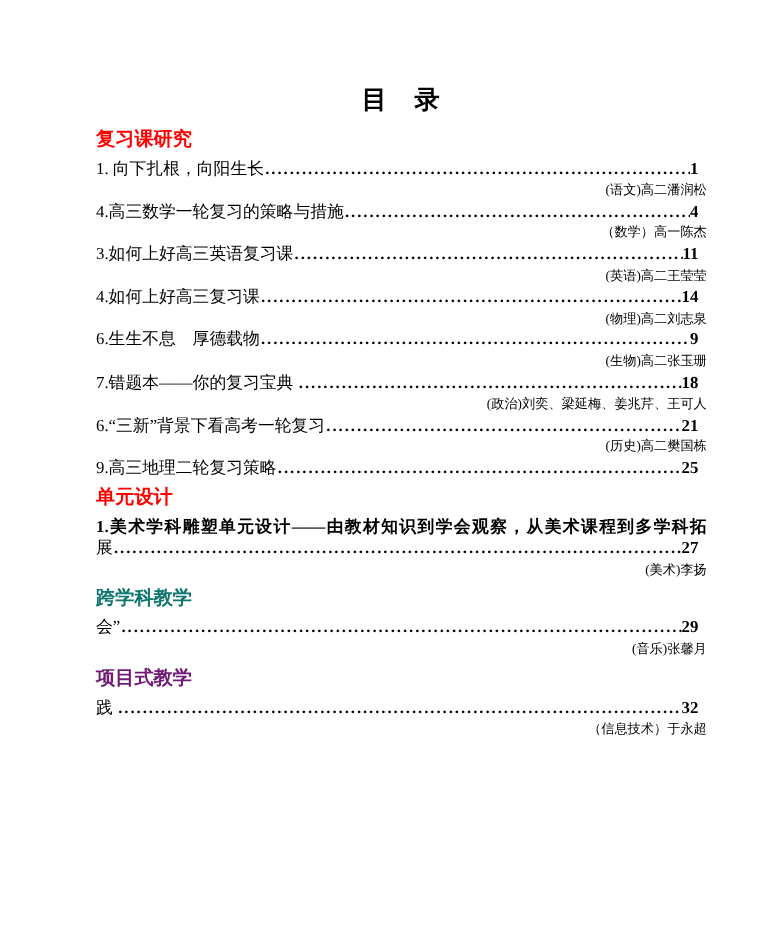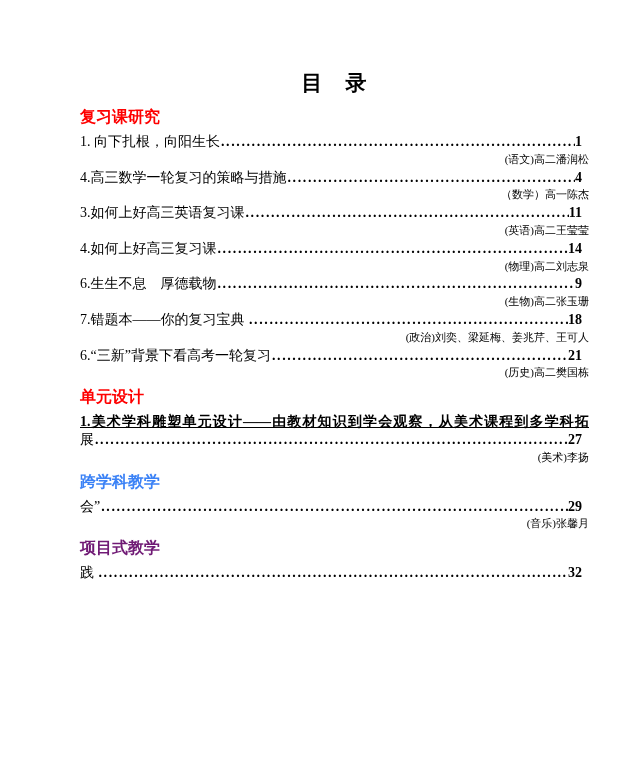--- a/index.html
+++ b/index.html
@@ -39,21 +39,20 @@
   }
   .entry {
     font-size: 14px;
     line-height: 17.8px;
   }
   .wrapline {
     font-weight: bold;
     text-align: justify;
     text-align-last: justify;
     white-space: normal;
-    text-decoration: underline;
   }
   .mainline {
     display: flex;
     align-items: baseline;
     padding-right: 7px;
   }
   .etitle {
     font-weight: normal;
     white-space: pre;
     flex: none;
@@ -154,41 +153,46 @@
     <div class="mainline">
       <span class="etitle">6.“三新”背景下看高考一轮复习</span>
       <span class="leader"></span>
       <span class="pnum">21</span>
     </div>
     <div class="author">(历史)高二樊国栋</div>
   </div>
 
   <div class="entry">
 
+    <div class="mainline">
+      <span class="etitle">9.高三地理二轮复习策略</span>
+      <span class="leader"></span>
+      <span class="pnum">25</span>
+    </div>
   </div>
 </div>
   </div>
 
   <div class="section">
     <div class="section-head" style="color: rgb(254, 0, 0);">单元设计</div>
     <div class="entries">
   <div class="entry">
     <div class="wrapline">1.美术学科雕塑单元设计——由教材知识到学会观察，从美术课程到多学科拓</div>
     <div class="mainline">
       <span class="etitle">展</span>
       <span class="leader"></span>
       <span class="pnum">27</span>
     </div>
     <div class="author">(美术)李扬</div>
   </div>
 </div>
   </div>
 
   <div class="section">
-    <div class="section-head" style="color: #3b82f6; font-family: Liberation Serif, serif;">跨学科教学</div>
+    <div class="section-head" style="color: #0f766e; font-family: Liberation Serif, serif;">跨学科教学</div>
     <div class="entries">
   <div class="entry">
     <div class="mainline">
       <span class="etitle">会”</span>
       <span class="leader"></span>
       <span class="pnum">29</span>
     </div>
     <div class="author">(音乐)张馨月</div>
   </div>
 </div>
@@ -196,17 +200,18 @@
 
   <div class="section">
     <div class="section-head" style="color: #701a75;">项目式教学</div>
     <div class="entries">
   <div class="entry">
     <div class="mainline">
       <span class="etitle">践&nbsp;</span>
       <span class="leader"></span>
       <span class="pnum">32</span>
     </div>
+    <div class="author">（信息技术）于永超</div>
   </div>
 </div>
   </div>
 </div>
 </div>
 
 </body></html>

